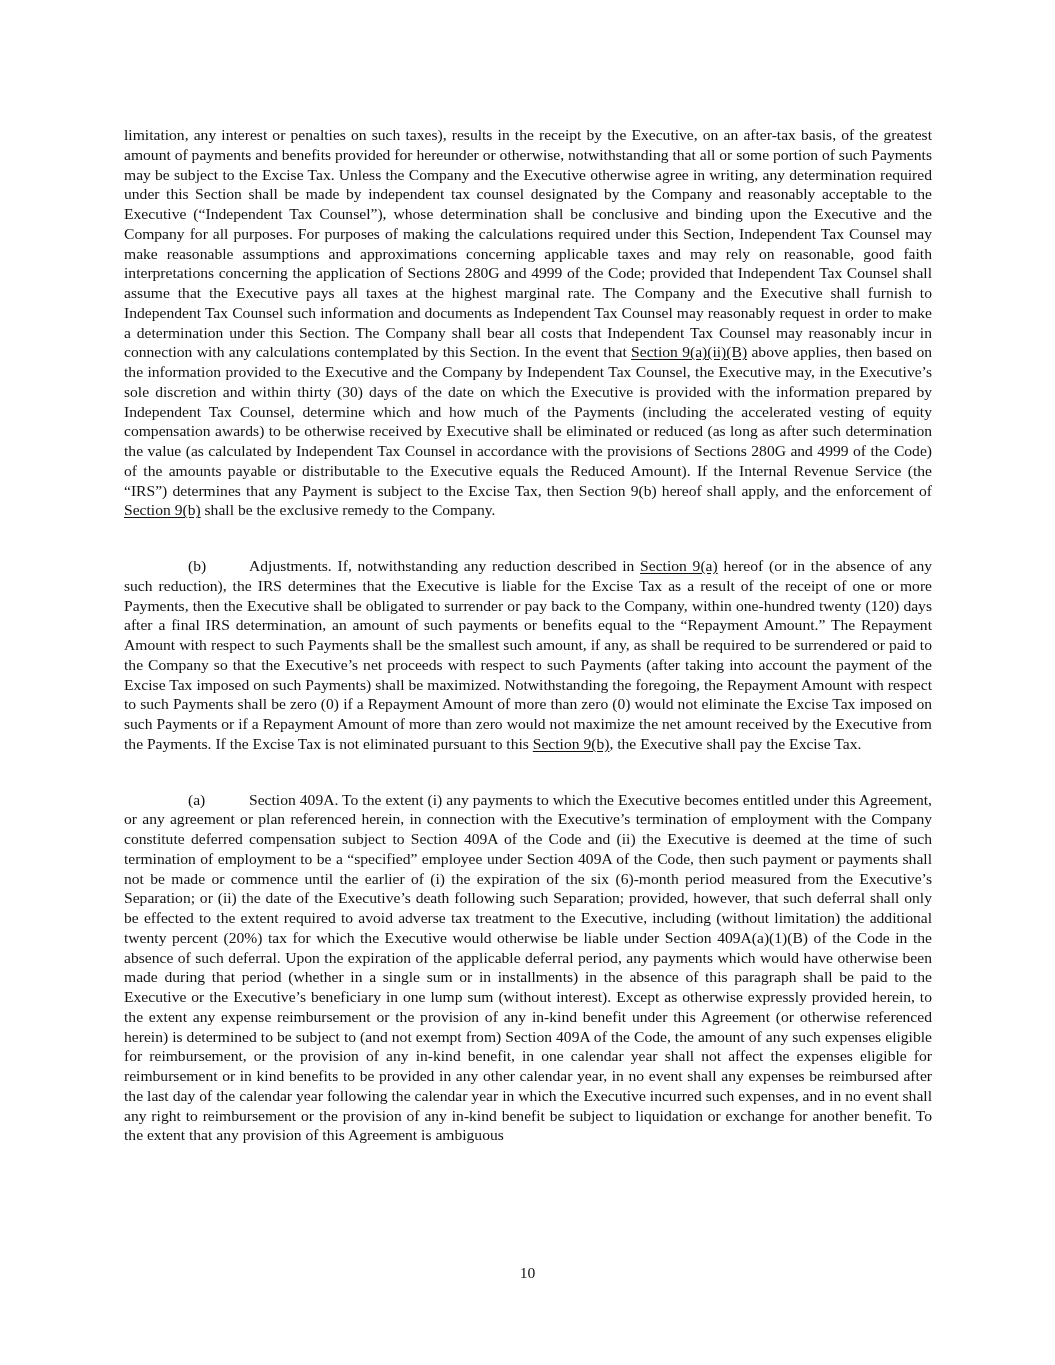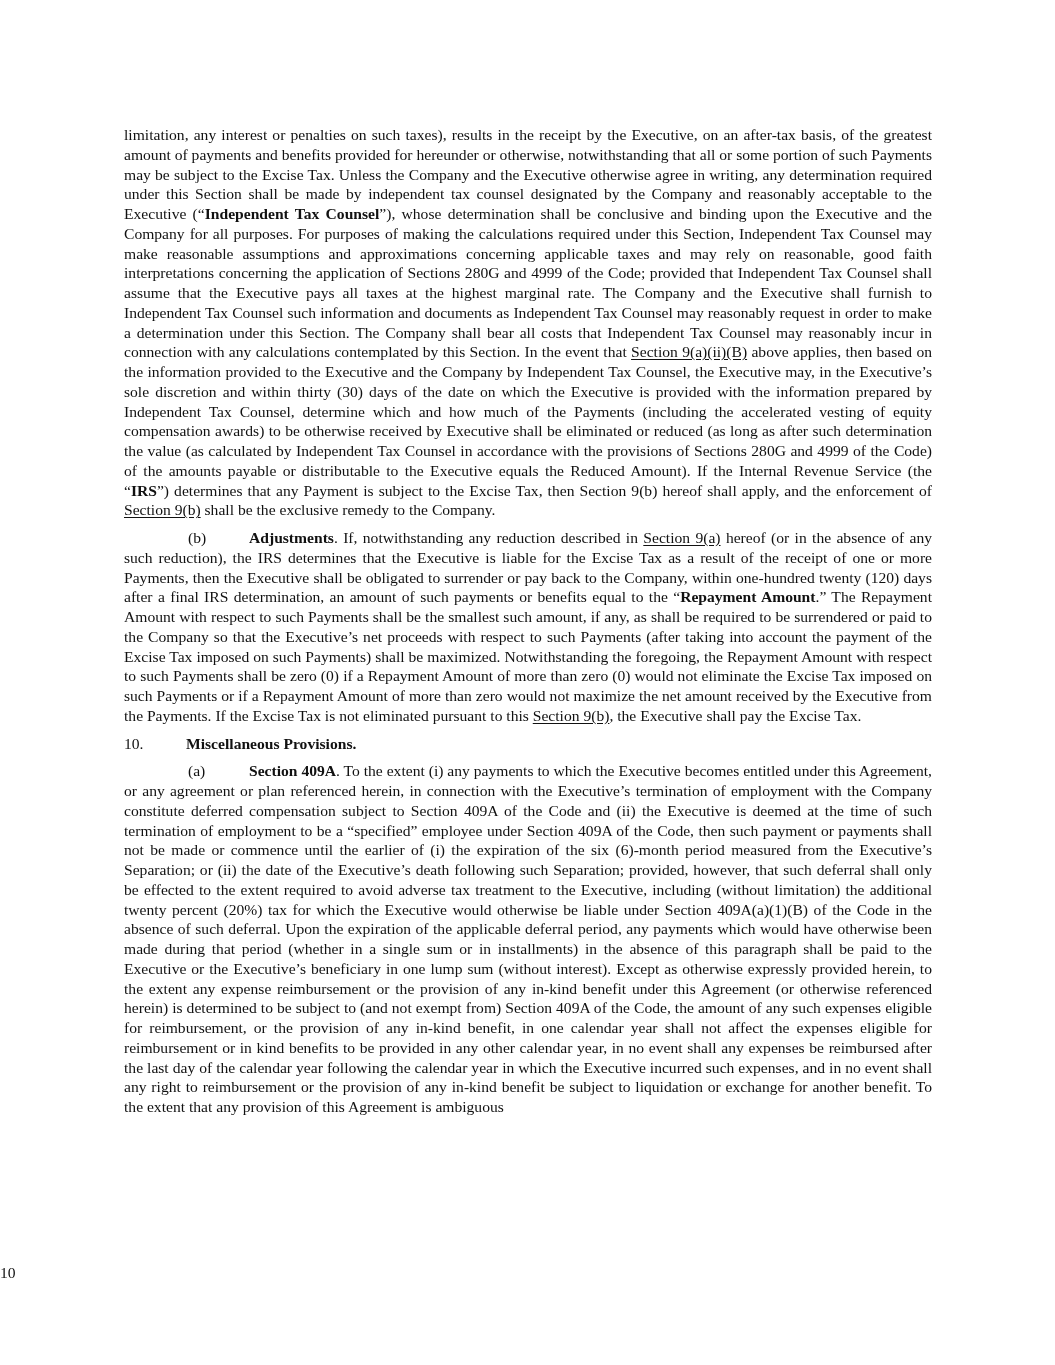--- a/index.html
+++ b/index.html
@@ -21,49 +21,48 @@
       top: 125px;
       width: 808px;
       font-size: 15.6px;
       line-height: 19.75px;
     }
     p {
       margin: 0;
       text-align: justify;
       text-justify: inter-word;
     }
-    .para-gap { margin-top: 8px; }
+    .para-gap { margin-top: 36px; }
     .indent-label {
       display: inline-block;
       padding-left: 64px;
       width: 61px;
     }
     .heading-num {
       display: inline-block;
       width: 62px;
     }
-    b { font-weight: bold; }
+    b { font-weight: normal; }
     u { text-underline-offset: 2px; }
     .page-number {
       position: absolute;
       left: 0;
       width: 1055px;
       top: 1264px;
-      text-align: left;
+      text-align: center;
       font-size: 15.6px;
     }
   </style>
 </head>
 <body>
 
 <div class="page">
 
   <p><span>limitation, any interest or penalties on such taxes), results in the receipt by the Executive, on an after-tax basis, of the greatest amount of payments and benefits provided for hereunder or otherwise, notwithstanding that all or some portion of such Payments may be subject to the Excise Tax.  Unless the Company and the Executive otherwise agree in writing, any determination required under this Section shall be made by independent tax counsel designated by the Company and reasonably acceptable to the Executive (“</span><b>Independent Tax Counsel</b><span>”), whose determination shall be conclusive and binding upon the Executive and the Company for all purposes.  For purposes of making the calculations required under this Section, Independent Tax Counsel may make reasonable assumptions and approximations concerning applicable taxes and may rely on reasonable, good faith interpretations concerning the application of Sections 280G and 4999 of the Code; provided that Independent Tax Counsel shall assume that the Executive pays all taxes at the highest marginal rate.  The Company and the Executive shall furnish to Independent Tax Counsel such information and documents as Independent Tax Counsel may reasonably request in order to make a determination under this Section.  The Company shall bear all costs that Independent Tax Counsel may reasonably incur in connection with any calculations contemplated by this Section.  In the event that </span><u>Section 9(a)(ii)(B)</u><span> above applies, then based on the information provided to the Executive and the Company by Independent Tax Counsel, the Executive may, in the Executive’s sole discretion and within thirty (30) days of the date on which the Executive is provided with the information prepared by Independent Tax Counsel, determine which and how much of the Payments (including the accelerated vesting of equity compensation awards) to be otherwise received by Executive shall be eliminated or reduced (as long as after such determination the value (as calculated by Independent Tax Counsel in accordance with the provisions of Sections 280G and 4999 of the Code) of the amounts payable or distributable to the Executive equals the Reduced Amount).  If the Internal Revenue Service (the “</span><b>IRS</b><span>”) determines that any Payment is subject to the Excise Tax, then Section 9(b) hereof shall apply, and the enforcement of </span><u>Section 9(b)</u><span> shall be the exclusive remedy to the Company.</span></p>
 
   <p class="para-gap"><span class="indent-label">(b)</span><b>Adjustments</b><span>.  If, notwithstanding any reduction described in </span><u>Section 9(a)</u><span> hereof (or in the absence of any such reduction), the IRS determines that the Executive is liable for the Excise Tax as a result of the receipt of one or more Payments, then the Executive shall be obligated to surrender or pay back to the Company, within one-hundred twenty (120) days after a final IRS determination, an amount of such payments or benefits equal to the “</span><b>Repayment Amount</b><span>.”  The Repayment Amount with respect to such Payments shall be the smallest such amount, if any, as shall be required to be surrendered or paid to the Company so that the Executive’s net proceeds with respect to such Payments (after taking into account the payment of the Excise Tax imposed on such Payments) shall be maximized.  Notwithstanding the foregoing, the Repayment Amount with respect to such Payments shall be zero (0) if a Repayment Amount of more than zero (0) would not eliminate the Excise Tax imposed on such Payments or if a Repayment Amount of more than zero would not maximize the net amount received by the Executive from the Payments.  If the Excise Tax is not eliminated pursuant to this </span><u>Section 9(b)</u><span>, the Executive shall pay the Excise Tax.</span></p>
 
-  <p class="para-gap"><span class="heading-num">10.</span><b>Miscellaneous Provisions.</b></p>
 
   <p class="para-gap"><span class="indent-label">(a)</span><b>Section 409A</b><span>.  To the extent (i) any payments to which the Executive becomes entitled under this Agreement, or any agreement or plan referenced herein, in connection with the Executive’s termination of employment with the Company constitute deferred compensation subject to Section 409A of the Code and (ii) the Executive is deemed at the time of such termination of employment to be a “specified” employee under Section 409A of the Code, then such payment or payments shall not be made or commence until the earlier of (i) the expiration of the six (6)-month period measured from the Executive’s Separation; or (ii) the date of the Executive’s death following such Separation; provided, however, that such deferral shall only be effected to the extent required to avoid adverse tax treatment to the Executive, including (without limitation) the additional twenty percent (20%) tax for which the Executive would otherwise be liable under Section 409A(a)(1)(B) of the Code in the absence of such deferral.  Upon the expiration of the applicable deferral period, any payments which would have otherwise been made during that period (whether in a single sum or in installments) in the absence of this paragraph shall be paid to the Executive or the Executive’s beneficiary in one lump sum (without interest).  Except as otherwise expressly provided herein, to the extent any expense reimbursement or the provision of any in-kind benefit under this Agreement (or otherwise referenced herein) is determined to be subject to (and not exempt from) Section 409A of the Code, the amount of any such expenses eligible for reimbursement, or the provision of any in-kind benefit, in one calendar year shall not affect the expenses eligible for reimbursement or in kind benefits to be provided in any other calendar year, in no event shall any expenses be reimbursed after the last day of the calendar year following the calendar year in which the Executive incurred such expenses, and in no event shall any right to reimbursement or the provision of any in-kind benefit be subject to liquidation or exchange for another benefit.  To the extent that any provision of this Agreement is ambiguous</span></p>
 
 </div>
 
 <div class="page-number">10</div>
 
 </body></html>

